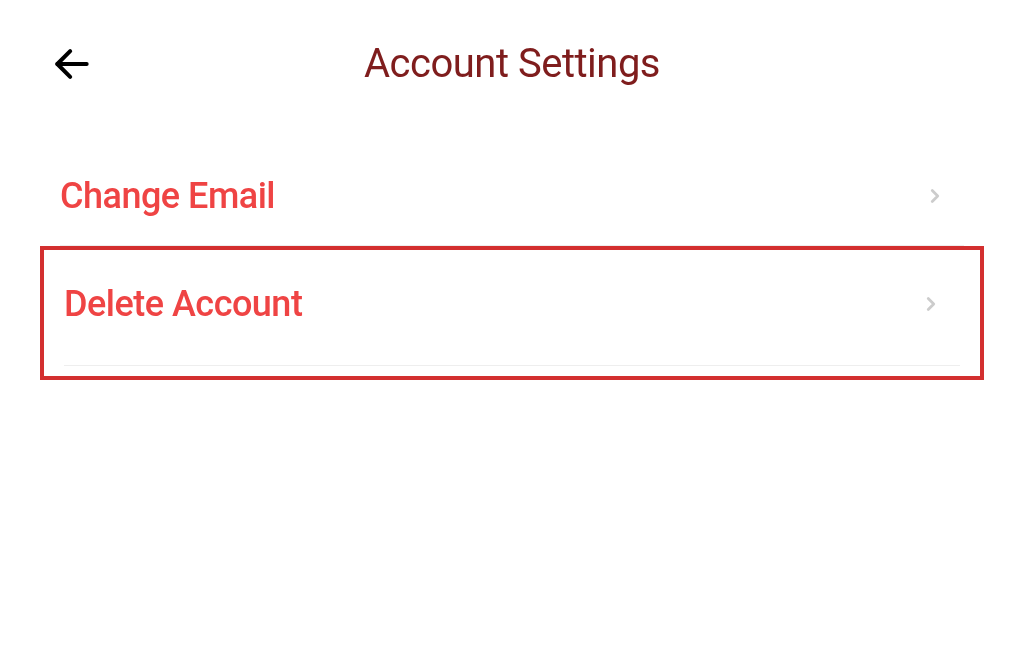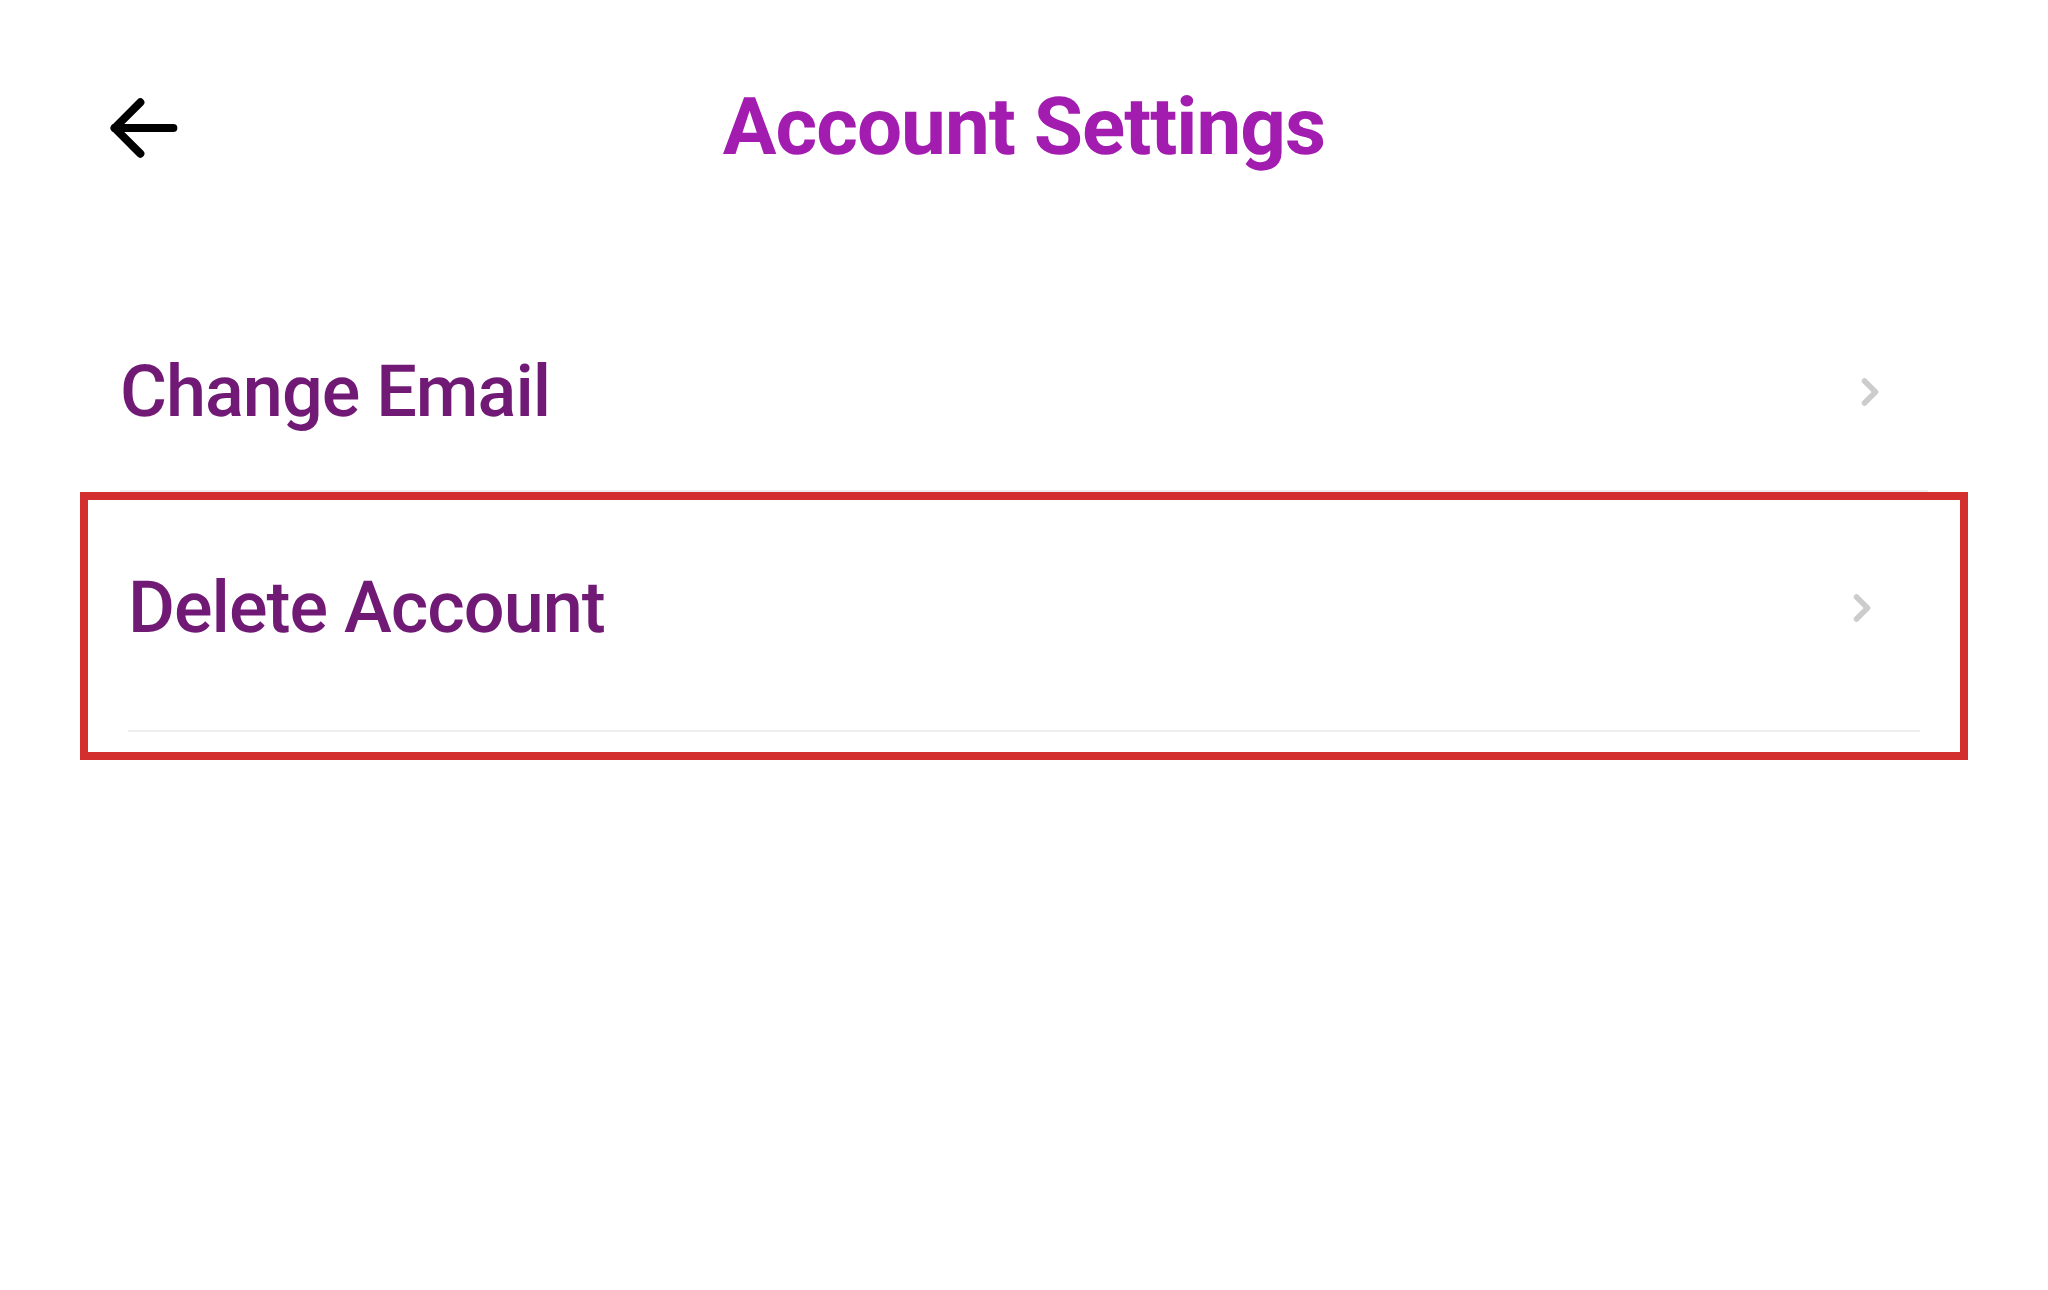--- a/index.html
+++ b/index.html
@@ -25,39 +25,39 @@
       left: 50px;
       cursor: pointer;
       display: flex;
       align-items: center;
       justify-content: center;
     }
     .title {
       flex: 1;
       text-align: center;
       font-size: 40px;
-      font-weight: 700;
-      color: #a21caf;
+      font-weight: 400;
+      color: #7f1d1d;
       letter-spacing: -0.5px;
     }
     .settings-list {
       padding: 30px 30px 0 30px;
     }
     .setting-item {
       display: flex;
       align-items: center;
       justify-content: space-between;
       padding: 28px 10px 28px 0;
       border-bottom: 1px solid #eeeeee;
       cursor: pointer;
     }
     .setting-label {
       font-size: 36px;
       font-weight: 500;
-      color: #701a75;
+      color: #ef4444;
       letter-spacing: -0.5px;
     }
     .chevron {
       display: flex;
       align-items: center;
       justify-content: center;
       margin-right: 8px;
     }
     .highlight-box {
       border: 4px solid #d32f2f;

